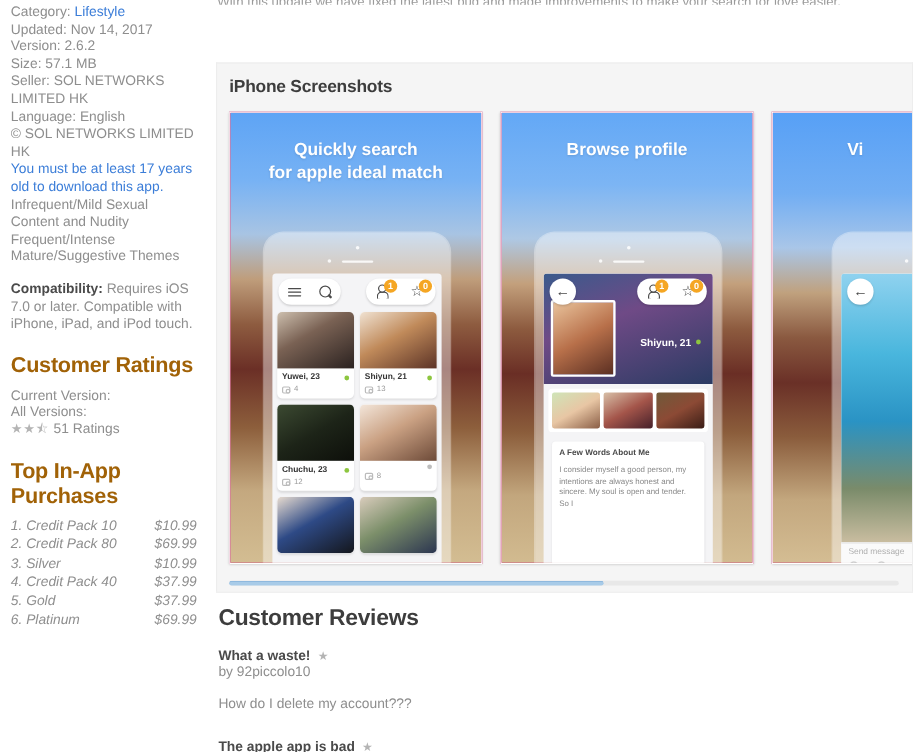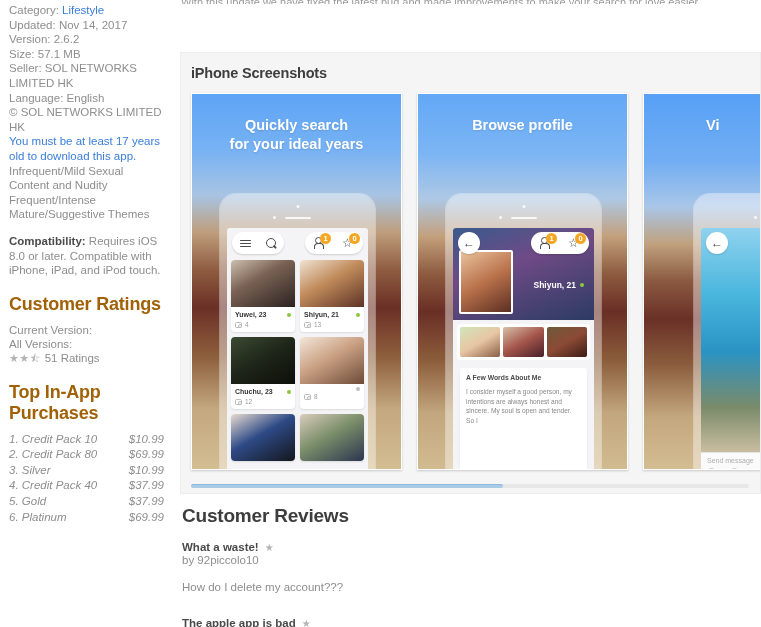--- a/index.html
+++ b/index.html
@@ -299,21 +299,21 @@
   <div class="meta-line">
     <span>Language:</span>
     <span>English</span>
   </div>
   <div class="meta-line wrap">© SOL NETWORKS LIMITED HK</div>
   <div class="link-block">You must be at least 17 years old to download this app.</div>
   <div class="meta-line wrap">Infrequent/Mild Sexual Content and Nudity</div>
   <div class="meta-line wrap">Frequent/Intense Mature/Suggestive Themes</div>
 
   <div class="compat">
-    <b>Compatibility:</b><span> Requires iOS 8.0 or later. Compatible with iPhone, iPad, and iPod touch.</span>
+    <b>Compatibility:</b><span> Requires iOS 7.0 or later. Compatible with iPhone, iPad, and iPod touch.</span>
   </div>
 
   <h2 class="section">Customer Ratings</h2>
 
   <div class="rating-label">Current Version:</div>
 
   <div class="rating-label">All Versions:</div>
   <div class="rating-row">
     <span class="stars">★★⯪</span><span class="ratings-count">51 Ratings</span>
   </div>
@@ -354,21 +354,21 @@
 
   <div id="screenshots-panel">
     <div id="screenshots-title">iPhone Screenshots</div>
 
     <div id="shots-strip">
 
       <div class="shot shot1">
         <div class="shot-bg"></div>
         <div class="shot-caption">
           <div>Quickly search</div>
-          <div>for your ideal years</div>
+          <div>for apple ideal match</div>
         </div>
         <div class="phone">
           <div class="phone-cam"></div>
           <div class="phone-dot"></div>
           <div class="phone-speaker"></div>
           <div class="phone-screen">
             <div class="app-topbar">
               <div class="pill pill-left">
                 <span class="ic ic-ham">
                     <i></i>

